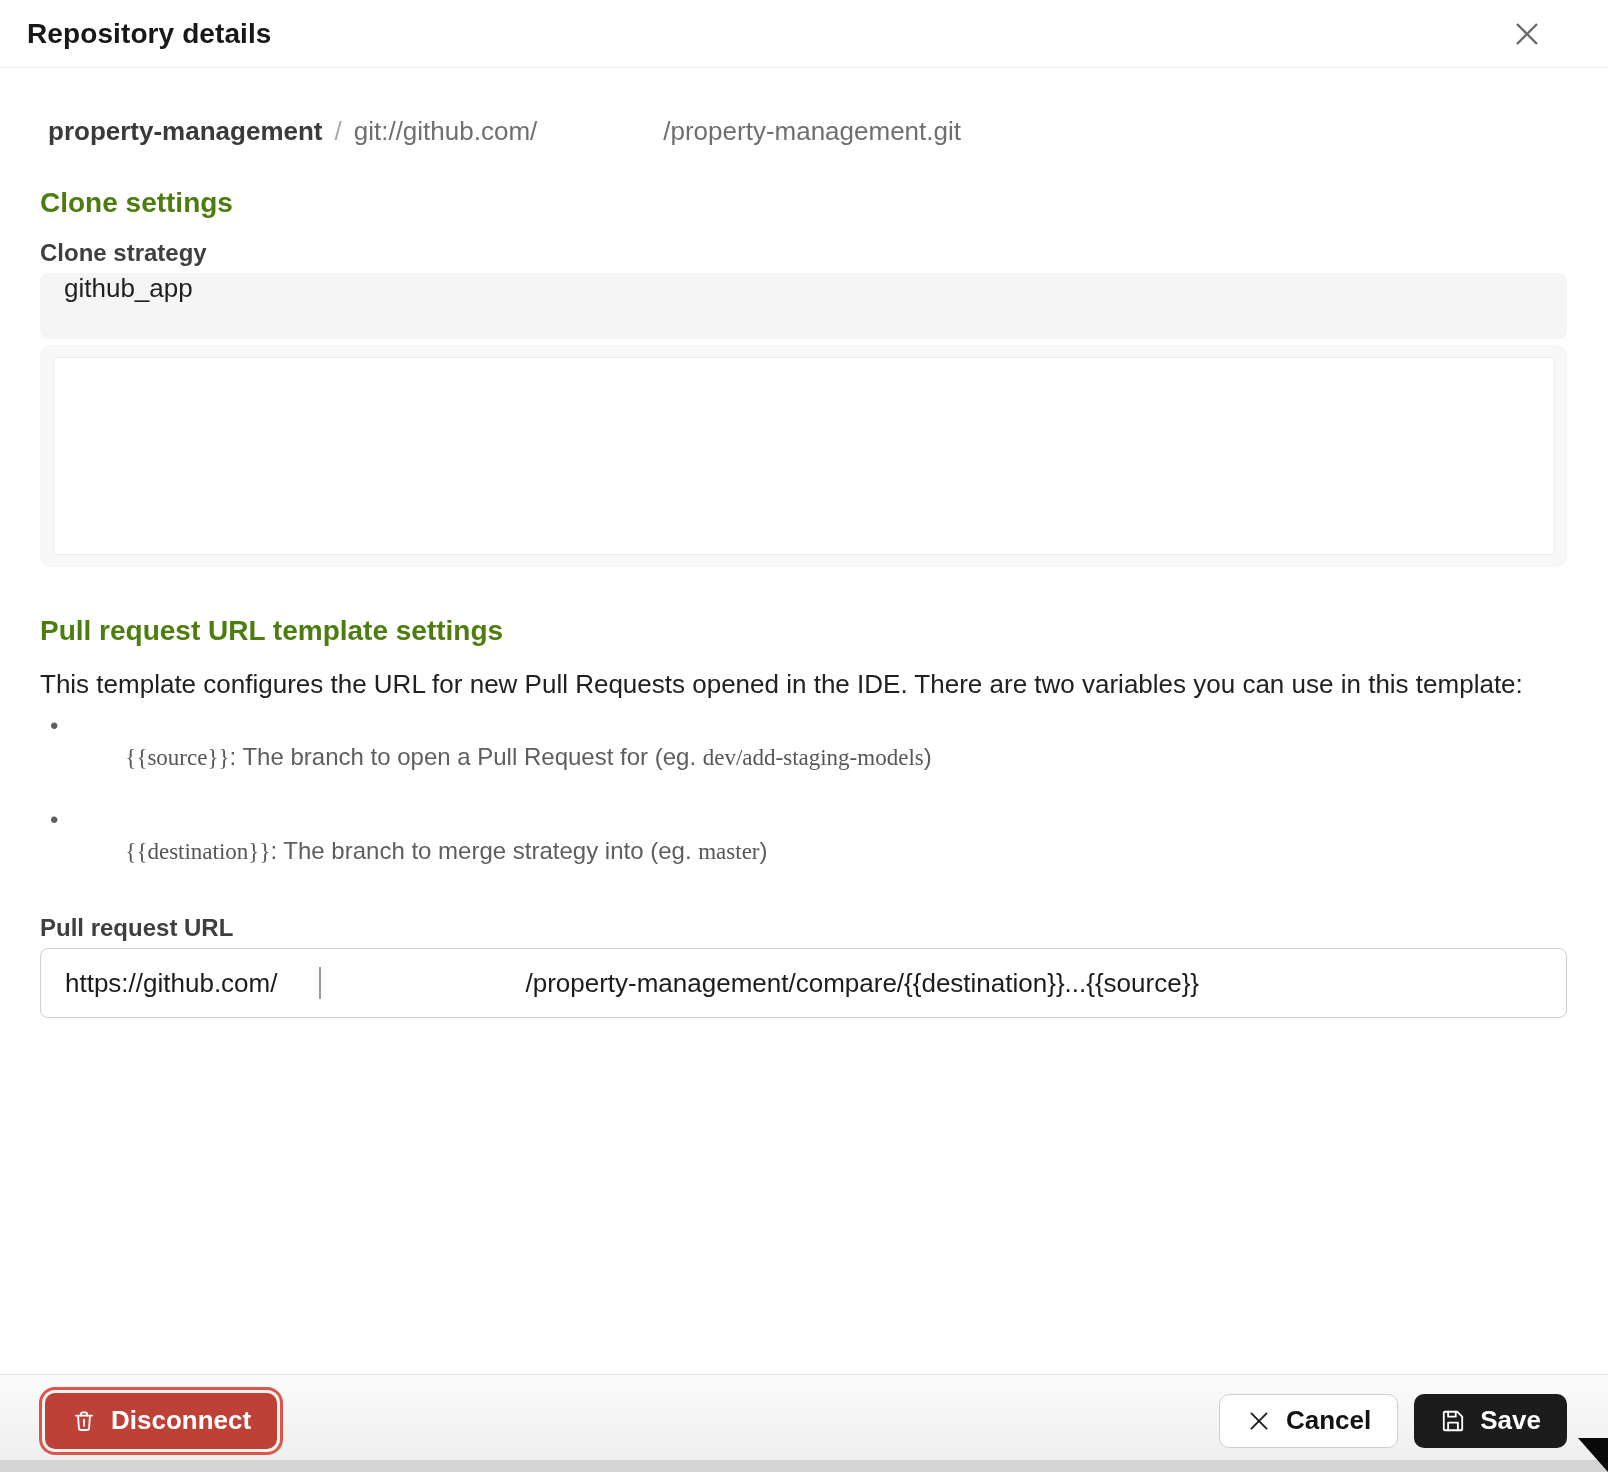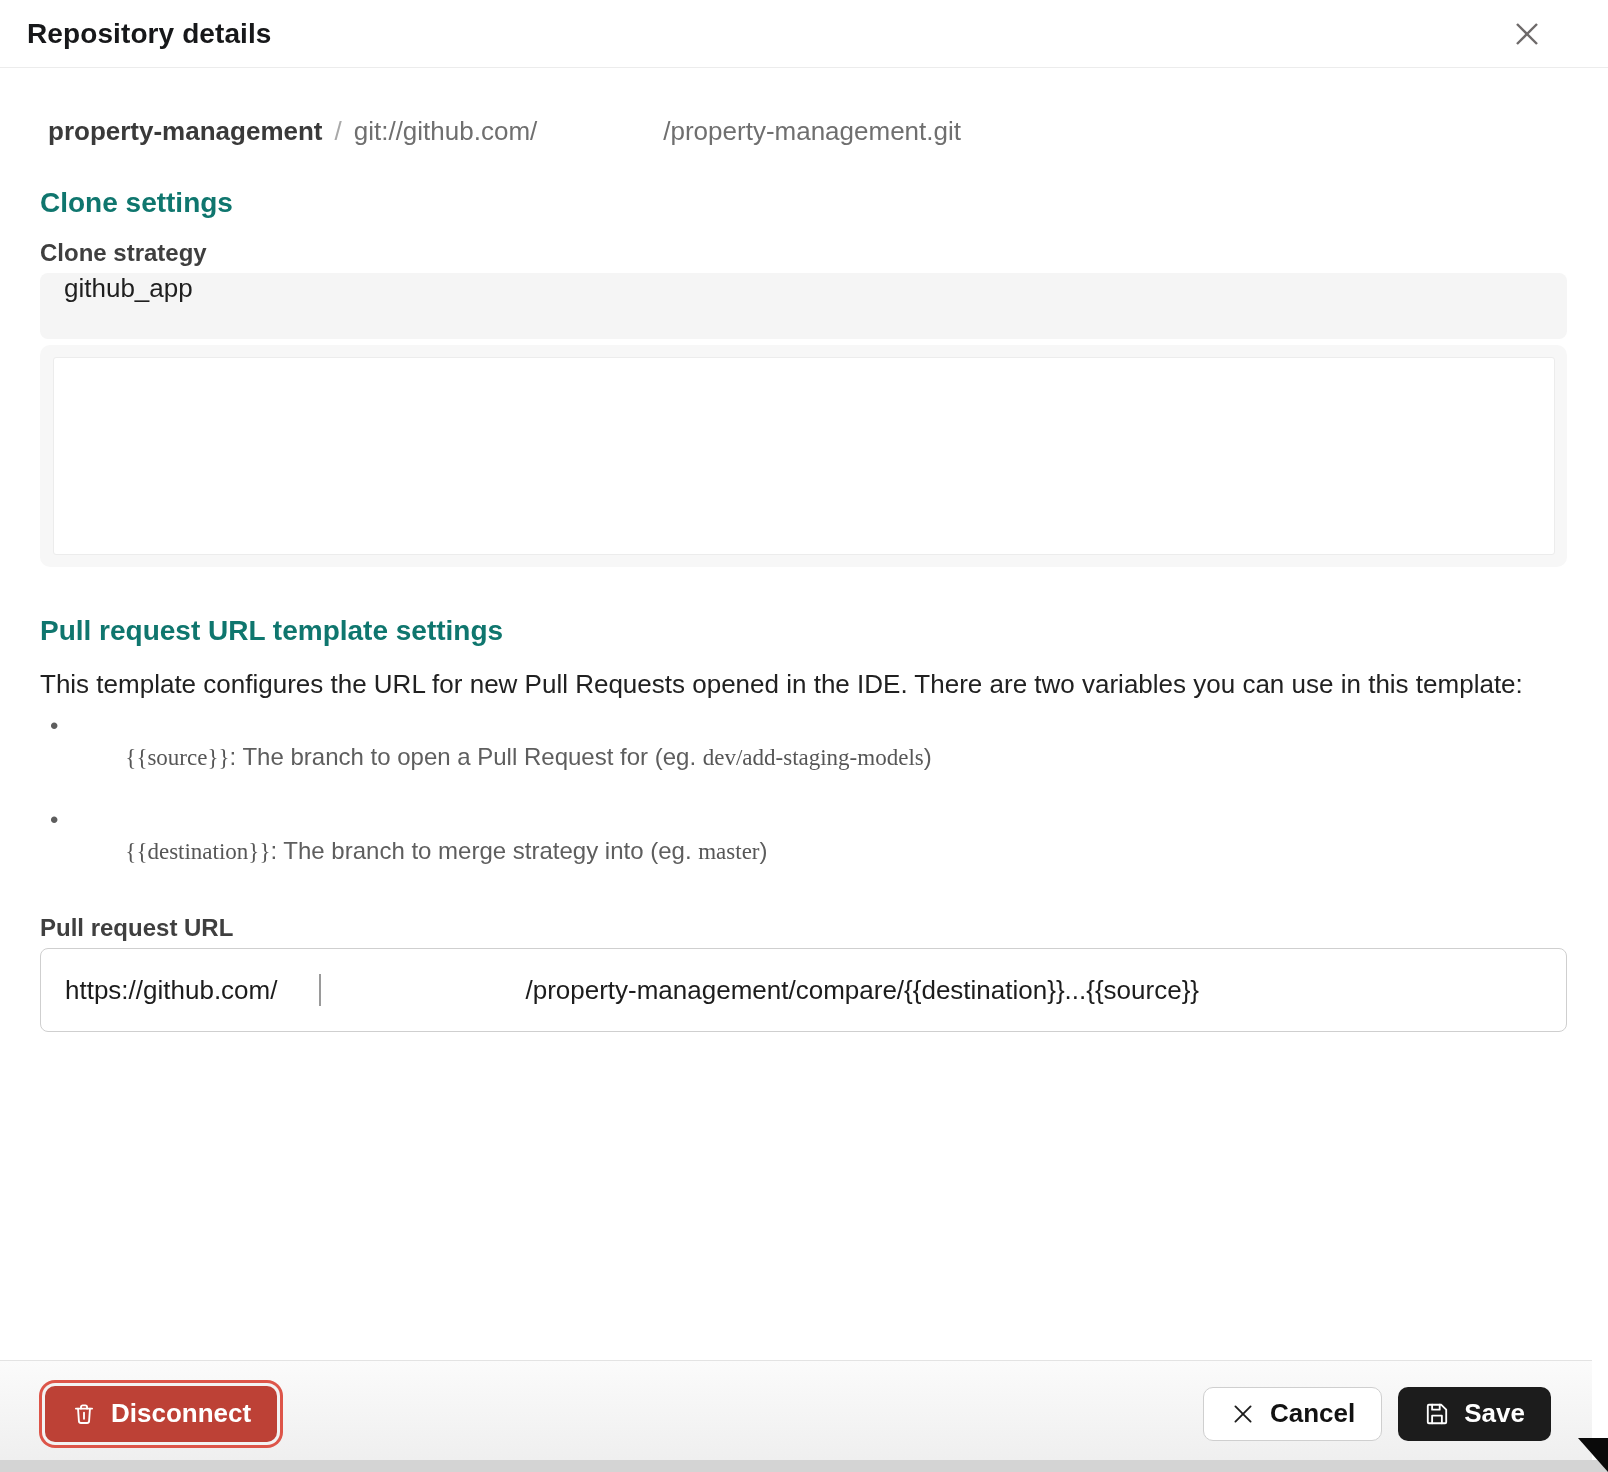--- a/index.html
+++ b/index.html
@@ -38,21 +38,21 @@
     font-size: 26px;
     color: #6f6f6f;
     display: flex;
     align-items: baseline;
     white-space: pre;
   }
   .breadcrumb .repo-name { color: #3a3a3a; font-weight: 600; }
   .breadcrumb .sep { color: #a9a9a9; padding: 0 12px; }
   .breadcrumb .gap { display: inline-block; width: 126px; }
 
-  h2.section-heading { margin-top: 40px; font-size: 28px; font-weight: 600; color: #0f766e; }
+  h2.section-heading { margin-top: 40px; font-size: 28px; font-weight: 600; color: #4d7c0f; }
   h2.section-heading.pr { margin-top: 48px; }
 
   .field-label { margin-top: 20px; font-size: 24px; font-weight: 600; color: #3f3f3f; }
   .field-label.deploy { margin-top: 22px; }
   .field-label.pr-url { margin-top: 16px; }
 
   .readonly-field {
     margin-top: 6px;
     height: 66px;
     background: #f5f5f5;
@@ -102,42 +102,42 @@
     flex: none;
   }
   .mono {
     font-family: Liberation Serif, serif;
     font-size: 23px;
     color: #565656;
   }
 
   .url-input {
     margin-top: 6px;
-    height: 84px;
+    height: 70px;
     background: #ffffff;
     border: 1px solid #cfcfcf;
     border-radius: 8px;
     display: flex;
     align-items: center;
     padding: 0 24px;
     font-size: 26px;
     color: #1c1c1c;
     white-space: pre;
     cursor: text;
     gap: 42px;
   }
   .url-input .gap { display: inline-block; width: 120px; height: 1px; }
   .url-input .caret { display: inline-block; width: 2px; height: 32px; background: #9a9a9a; align-self: center; }
 
   
   .modal-footer {
     position: absolute;
-    left: 0; right: 16px;
+    left: 0; right: 0;
     bottom: 12px;
-    height: 100px;
+    height: 86px;
     background: linear-gradient(180deg, #fbfbfb 0%, #efefef 100%);
     border-top: 1px solid #e3e3e3;
     display: flex;
     align-items: center;
     padding: 6px 41px 0 45px;
   }
   .footer-spacer { flex: 1; }
 
   .btn {
     display: flex;

